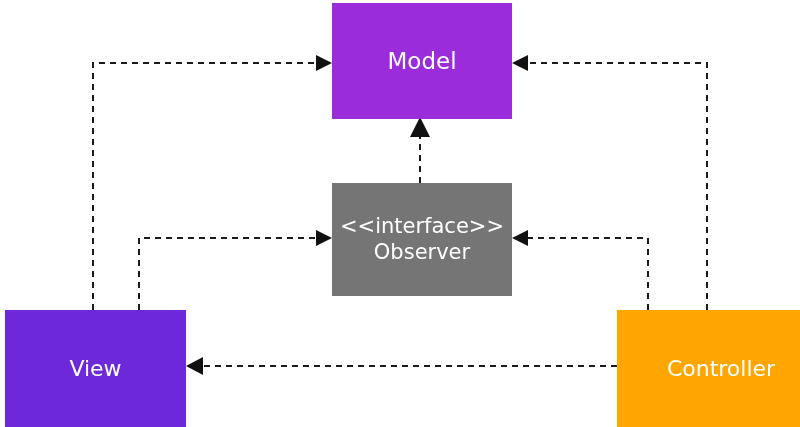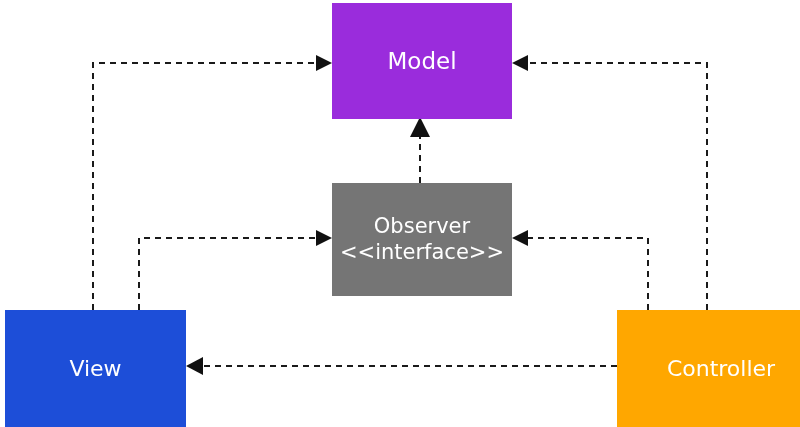--- a/index.html
+++ b/index.html
@@ -101,25 +101,25 @@
       <polygon class="arrow-head" points="420,117 410,137 430,137" style="fill: rgb(17, 17, 17);"></polygon>
     </g>
 
   </svg>
 
   <div class="node" id="node-model" style="background: rgb(154, 44, 220);">
     <span class="label-line">Model</span>
   </div>
 
   <div class="node" id="node-observer" style="background: rgb(117, 117, 117);">
+    <span class="label-line">&lt;&lt;interface&gt;&gt;</span>
     <span class="label-line">Observer</span>
-    <span class="label-line">&lt;&lt;interface&gt;&gt;</span>
   </div>
 
-  <div class="node" id="node-view" style="background: #1d4ed8;">
+  <div class="node" id="node-view" style="background: #6d28d9;">
     <span class="label-line">View</span>
   </div>
 
   <div class="node" id="node-controller" style="background: rgb(255, 167, 0);">
     <span class="label-line">Controller</span>
   </div>
 
 </div>
 
 </body></html>

